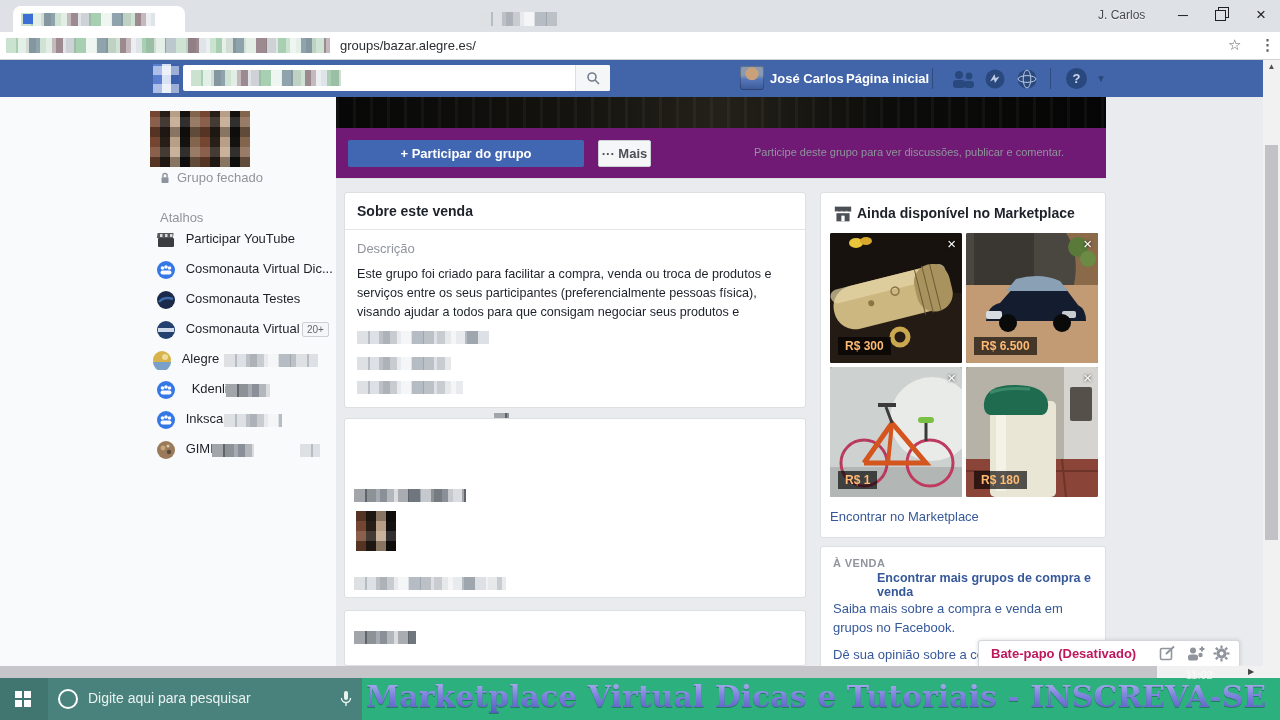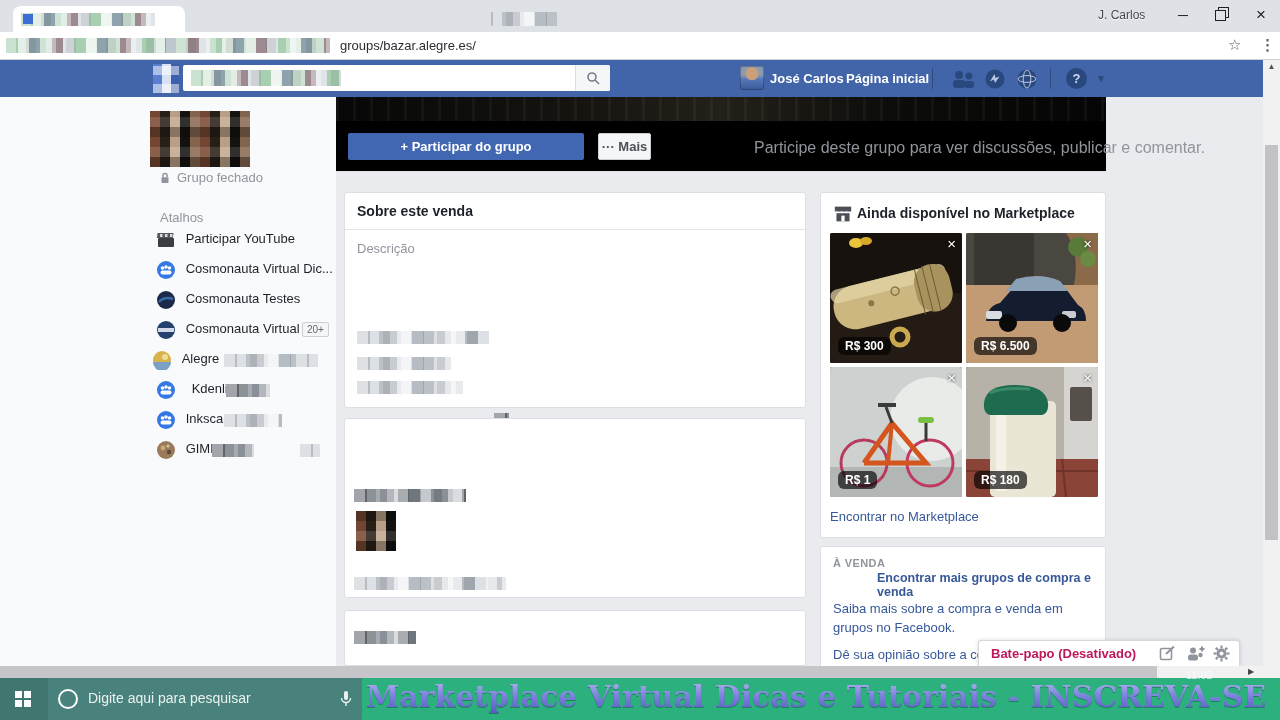--- a/index.html
+++ b/index.html
@@ -49,39 +49,39 @@
   
   #page{left:0;top:97px;width:1263px;height:569px;background:#e9ebee;overflow:hidden;}
   #leftcol{left:0;top:0;width:336px;height:569px;background:#f9fafb;}
   .side-label{color:#90949c;font-size:13px;}
   .side-item-label{color:#1d2129;font-size:13px;}
   .badge{border:1px solid #ccd0d5;background:#f5f6f7;color:#606770;font-size:10px;border-radius:2px;padding:1px 4px;}
   #cover{left:336px;top:0;width:770px;height:33px;
     background:linear-gradient(90deg,#070707,#14130f 30%,#232119 50%,#0c0c0a 72%,#050505);}
   #cover-streaks{left:0;top:0;width:100%;height:100%;
     background:repeating-linear-gradient(90deg,rgba(255,255,255,.04) 0 3px,rgba(255,255,255,0) 3px 17px);}
-  #joincard{left:336px;top:24px;width:770px;height:51px;background:#000000;border-bottom:1px solid #dddfe2;box-sizing:border-box;}
+  #joincard{left:336px;top:31px;width:770px;height:51px;background:#701a75;border-bottom:1px solid #dddfe2;box-sizing:border-box;}
   #join-btn{left:12px;top:12px;width:236px;height:27px;background:#4267b2;color:#fff;font-weight:bold;
     font-size:13px;text-align:center;line-height:27px;border-radius:2px;}
   #more-btn{left:262px;top:12px;width:53px;height:27px;background:#f5f6f7;border:1px solid #ccd0d5;box-sizing:border-box;
     color:#4b4f56;font-weight:bold;font-size:13px;text-align:center;line-height:25px;border-radius:2px;}
-  #join-hint{left:418px;top:18px;color:#90949c;font-size:16px;white-space:nowrap;}
+  #join-hint{left:418px;top:18px;color:#90949c;font-size:11px;white-space:nowrap;}
   .card{background:#fff;border:1px solid #dddfe2;border-radius:3px;box-sizing:border-box;}
   #about-card{left:344px;top:95px;width:462px;height:216px;}
   #about-title{left:12px;top:10px;font-weight:bold;font-size:14px;color:#1d2129;}
   #about-div{left:0;top:36px;width:100%;height:1px;background:#e5e5e5;}
   #desc-label{left:12px;top:48px;color:#90949c;font-size:13px;}
   #desc-text{left:12px;top:72px;width:446px;color:#1d2129;font-size:12.6px;line-height:19px;}
   #post-card-1{left:344px;top:321px;width:462px;height:180px;}
   #post-card-2{left:344px;top:513px;width:462px;height:56px;}
   #mp-card{left:820px;top:95px;width:286px;height:346px;}
   #mp-title{left:36px;top:12px;font-weight:bold;font-size:14px;color:#1d2129;}
   .mp-item{width:132px;height:130px;border-radius:2px;overflow:hidden;background:#222;}
-  .mp-price{left:8px;bottom:8px;background:rgba(0,0,0,.65);color:#ffffff;font-weight:bold;font-size:12px;
-    padding:2px 7px;border-radius:6px;}
+  .mp-price{left:8px;bottom:8px;background:rgba(0,0,0,.65);color:#fdba74;font-weight:bold;font-size:12px;
+    padding:2px 7px;border-radius:0;}
   .mp-close{right:6px;top:2px;color:#fff;font-size:15px;text-shadow:0 0 3px rgba(0,0,0,.8);}
   .link{color:#365899;font-size:13px;}
   #fs-card{left:820px;top:449px;width:286px;height:217px;}
   #fs-title{left:12px;top:10px;color:#90949c;font-size:11px;font-weight:bold;letter-spacing:.4px;}
   #chatbar{left:978px;top:543px;width:262px;height:26px;background:#fff;border:1px solid #d3d6db;border-bottom:none;
     border-radius:3px 3px 0 0;box-shadow:0 0 4px rgba(0,0,0,.15);box-sizing:border-box;z-index:6;}
   #chat-label{left:12px;top:5px;font-weight:bold;font-size:13px;color:#be185d;}
   .chat-ic{top:4px;}
   
   #vscroll{left:1263px;top:60px;width:17px;height:606px;background:#f1f1f1;}
@@ -272,20 +272,21 @@
       <span>···</span>
       <span>Mais</span>
     </div>
     <div id="join-hint" class="abs">Participe deste grupo para ver discussões, publicar e comentar.</div>
   </div>
 
   <div id="about-card" class="abs card">
     <div id="about-title" class="abs">Sobre este venda</div>
     <div id="about-div" class="abs"></div>
     <div id="desc-label" class="abs">Descrição</div>
+    <div id="desc-text" class="abs">Este grupo foi criado para facilitar a compra, venda ou troca de produtos e serviços entre os seus participantes (preferencialmente pessoas física), visando ajudar a todos para que consigam negociar seus produtos e</div>
     <div class="abs pix" style="left:12px;top:138px;width:132px;"></div>
     <div class="abs pix" style="left:12px;top:164px;width:94px;"></div>
     <div class="abs pix" style="left:12px;top:188px;width:106px;"></div>
   </div>
 
   <div class="abs pix dark" style="left:494px;top:316px;width:15px;height:26px;"></div>
 
   <div id="post-card-1" class="abs card">
     <div class="abs pix dark" style="left:9px;top:70px;width:112px;"></div>
     <div class="abs pix photo" style="left:11px;top:92px;width:40px;height:40px;"></div>

